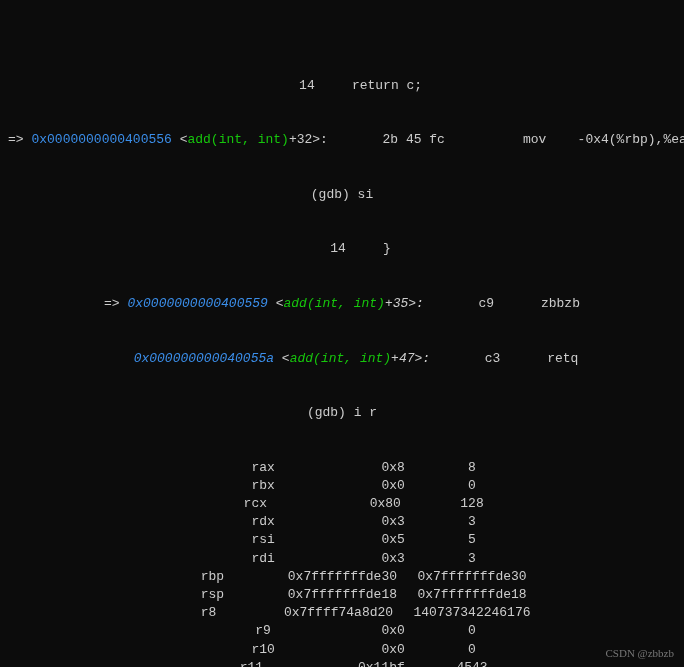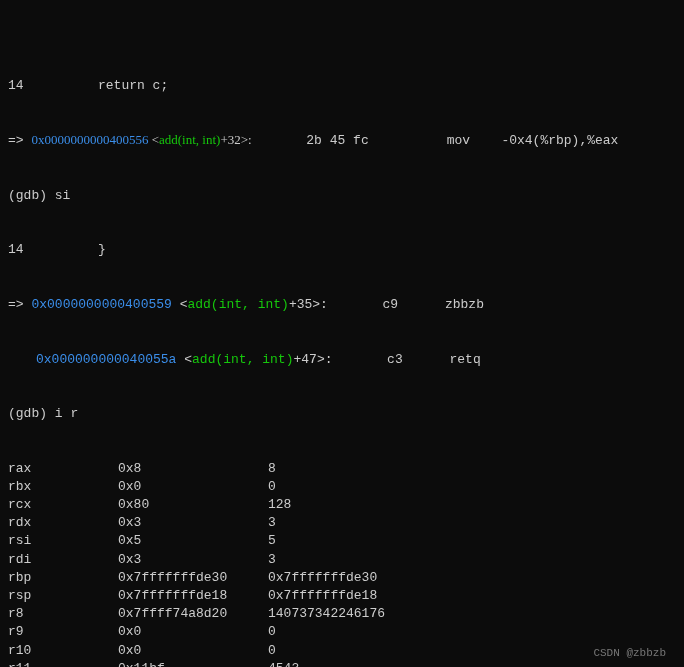--- a/index.html
+++ b/index.html
@@ -8,39 +8,39 @@
       color: #cccccc;
       font-family: Consolas, 'Courier New', monospace;
       font-size: 13px;
       line-height: 1.4;
       padding: 4px 8px;
       white-space: pre;
       width: 684px;
       height: 667px;
       overflow: hidden;
     }
-    .line { display: block; }
+    .line { display: block; text-align: center; }
     .addr { color: #3b8eea; }
     .func { color: #16c60c; }
     .reg-name { display: inline-block; width: 110px; }
     .reg-hex { display: inline-block; width: 150px; }
     .reg-dec { display: inline-block; }
     .watermark {
       position: fixed;
       bottom: 6px;
-      right: 18px;
+      right: 10px;
       color: #777;
       font-size: 11px;
-      font-family: Liberation Mono, monospace;
+      font-family: Liberation Serif, serif;
       white-space: nowrap;
     }
     .col-ln { display: inline-block; width: 90px; }
     .prompt-arrow { display: inline-block; }
-    .asm-block1 .addr-wrap { display: inline-block; font-family: Liberation Serif, serif; }
-    .asm-block2 .addr-wrap { display: inline-block; }
+    .asm-block1 .addr-wrap { display: inline-block; }
+    .asm-block2 .addr-wrap { display: inline-block; font-style: italic; }
     .indent2 { display: inline-block; width: 28px; }
     #reg-rows .line { white-space: pre; }
   </style>
 </head>
 <body>
 
 
 
 <div class="line"><span class="col-ln">14</span><span>return c;</span></div>
 

